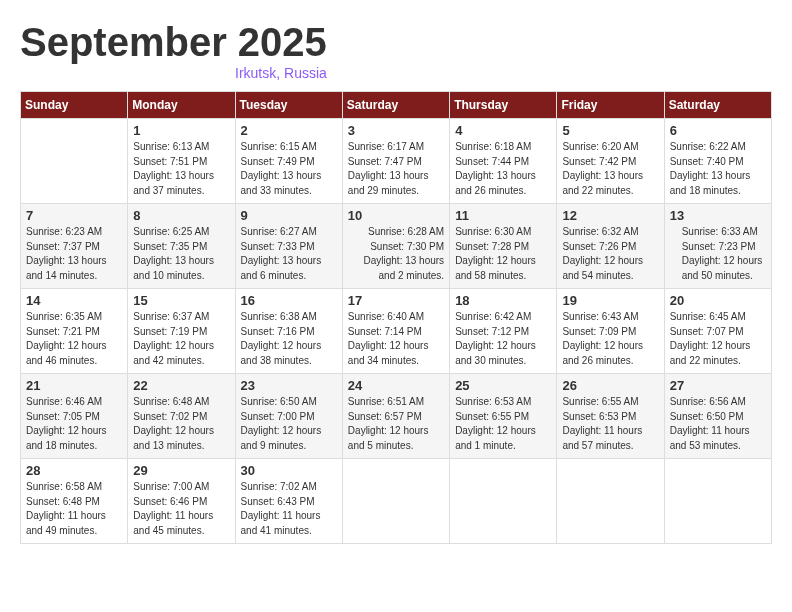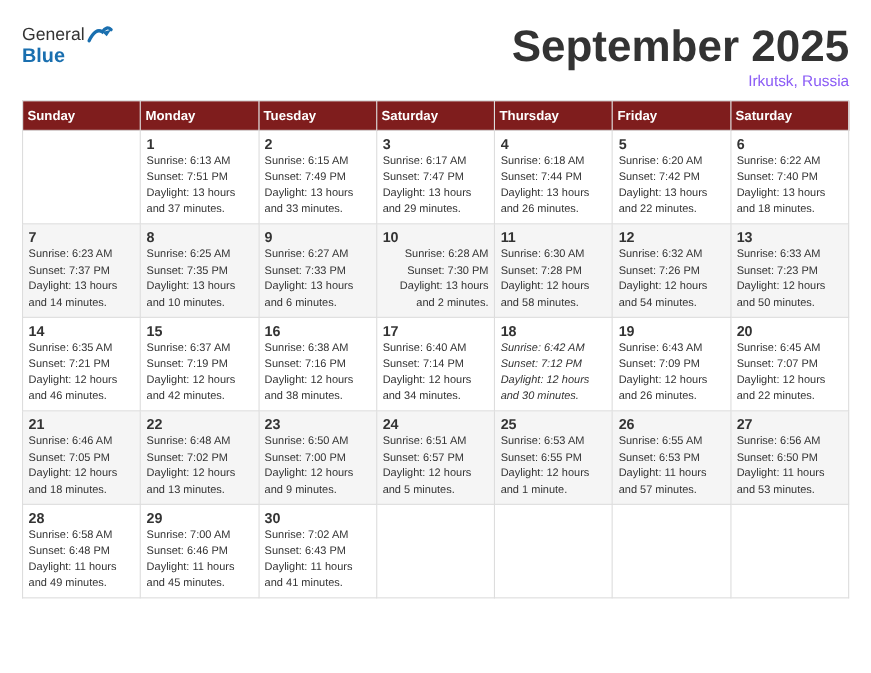--- a/index.html
+++ b/index.html
@@ -78,34 +78,20 @@
       color: #333;
     }
     tr:nth-child(odd) td { background-color: #fff; }
     tr:nth-child(even) td { background-color: #f5f5f5; }
     td.empty { background-color: inherit; }
   </style>
 </head>
 <body>
 
 <div class="header">
-  <div class="logo">
-    <div>
-      <div style="display:flex;align-items:center;">
-        <span class="logo-general">General</span>
-        <svg class="logo-icon" viewBox="0 0 24 18" xmlns="http://www.w3.org/2000/svg">
-          <path d="M2 14 Q8 2 14 6 Q18 0 22 4" stroke="#1a6faf" stroke-width="3" fill="none" stroke-linecap="round"></path>
-          <path d="M14 6 L22 4 L18 10" fill="#1a6faf"></path>
-        </svg>
-      </div>
-      <div style="margin-top:-4px;">
-        <span class="logo-blue" style="font-size:18px;font-weight:bold;color:#1a6faf;">Blue</span>
-      </div>
-    </div>
-  </div>
   <div class="title-block">
     <div class="month-title">September 2025</div>
     <div class="location">Irkutsk, Russia</div>
   </div>
 </div>
 
 <table>
   <thead>
     <tr>
     <th>Sunday</th>
@@ -201,21 +187,21 @@
         </td>
         <td>
           <span class="day-num">12</span>
           <div class="day-info" style="white-space: pre-line;">Sunrise: 6:32 AM
 Sunset: 7:26 PM
 Daylight: 12 hours
 and 54 minutes.</div>
         </td>
         <td>
           <span class="day-num">13</span>
-          <div class="day-info" style="white-space: pre-line;">Sunrise: 6:33 AM
+          <div class="day-info" style="white-space: pre-line; margin-left: 12px;">Sunrise: 6:33 AM
 Sunset: 7:23 PM
 Daylight: 12 hours
 and 50 minutes.</div>
         </td>
       </tr>
       <tr>
         <td>
           <span class="day-num">14</span>
           <div class="day-info" style="white-space: pre-line;">Sunrise: 6:35 AM
 Sunset: 7:21 PM
@@ -238,21 +224,21 @@
         </td>
         <td>
           <span class="day-num">17</span>
           <div class="day-info" style="white-space: pre-line;">Sunrise: 6:40 AM
 Sunset: 7:14 PM
 Daylight: 12 hours
 and 34 minutes.</div>
         </td>
         <td>
           <span class="day-num">18</span>
-          <div class="day-info" style="white-space: pre-line; font-style: italic;">Sunrise: 6:42 AM
+          <div class="day-info" style="white-space: pre-line;">Sunrise: 6:42 AM
 Sunset: 7:12 PM
 Daylight: 12 hours
 and 30 minutes.</div>
         </td>
         <td>
           <span class="day-num">19</span>
           <div class="day-info" style="white-space: pre-line;">Sunrise: 6:43 AM
 Sunset: 7:09 PM
 Daylight: 12 hours
 and 26 minutes.</div>

